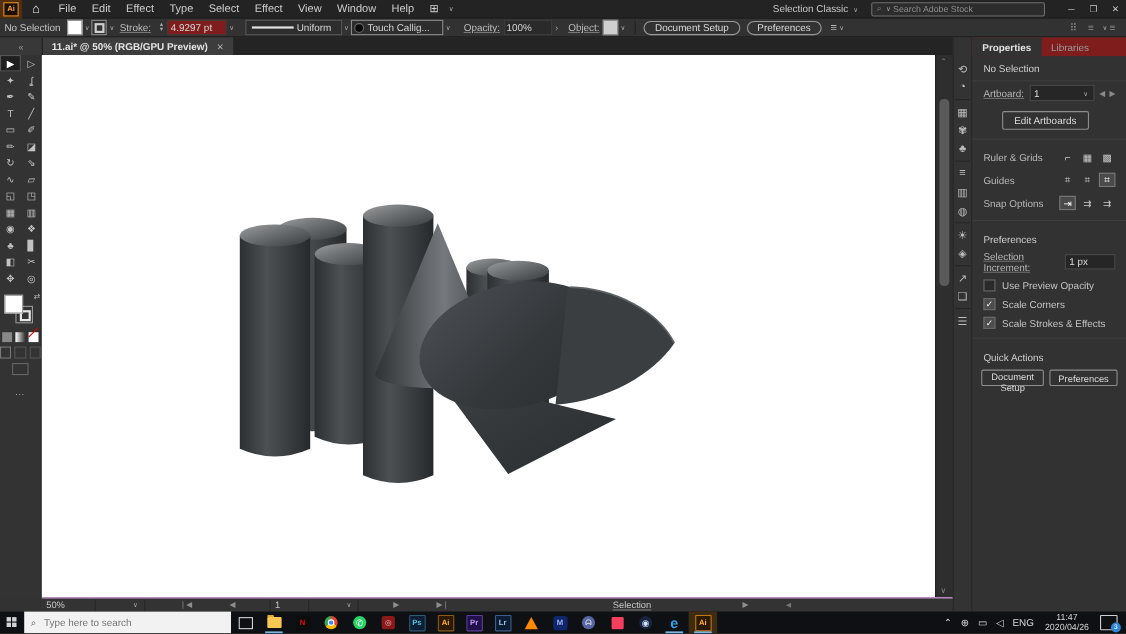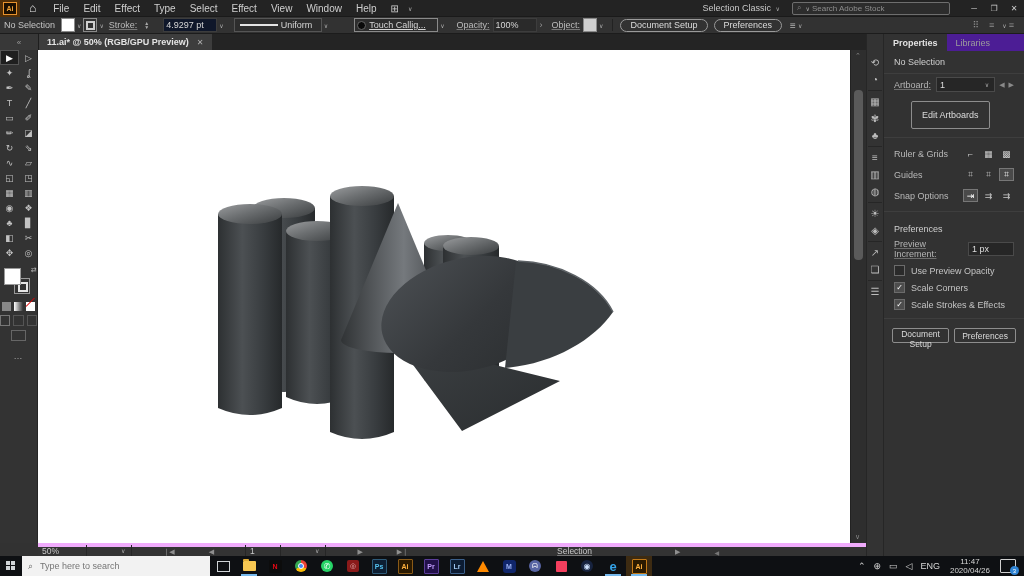--- a/index.html
+++ b/index.html
@@ -56,42 +56,42 @@
   #canvas{left:38px;top:50px;width:812px;height:493px;background:#ffffff;}
   #vscroll{left:850px;top:50px;width:16px;height:493px;background:#2e2e2e;border-left:1px solid #222;box-sizing:border-box;}
   .vthumb{position:absolute;left:3px;top:40px;width:9px;height:170px;background:#5a5a5a;border-radius:4px;}
   .varrow{position:absolute;left:4px;font-size:7px;color:#888;}
   
   #dock{left:866px;top:34px;width:18px;height:522px;background:#333333;border-left:1px solid #262626;border-right:1px solid #262626;box-sizing:border-box;display:flex;flex-direction:column;align-items:center;padding-top:20px;}
   .dock-ic{width:16px;height:17px;display:flex;align-items:center;justify-content:center;font-size:10px;color:#bdbdbd;}
   .dock-sep{width:14px;height:1px;background:#262626;margin:2px 0;}
   
   #panel{left:884px;top:34px;width:140px;height:522px;background:#323232;box-sizing:border-box;font-size:9px;}
-  .panel-tabs{height:17px;background:#4c1d95;display:flex;}
+  .panel-tabs{height:17px;background:#7f1d1d;display:flex;}
   .ptab{padding:0 9px;display:flex;align-items:center;color:#9c9c9c;}
   .ptab.active{background:#323232;color:#e2e2e2;font-weight:bold;}
   .p-row{padding:6px 10px;border-bottom:1px solid #3e3e3e;color:#cfcfcf;}
   .p-section{padding:7px 10px 2px 10px;color:#cfcfcf;}
   .p-field{display:flex;align-items:center;justify-content:flex-end;padding:3px 10px;}
   .p-field label{color:#b5b5b5;text-decoration:underline;text-decoration-color:#6d6d6d;margin-right:5px;}
   .p-select{width:52px;height:13px;background:#262626;border:1px solid #4a4a4a;display:flex;align-items:center;padding:0 3px;color:#dedede;}
   .navarr{color:#8a8a8a;font-size:7px;margin-left:4px;}
-  .edit-ab{display:block;margin:6px auto 8px 27px;height:28px;border:1px solid #8d8d8d;border-radius:2px;background:transparent;color:#dcdcdc;font-size:9px;padding:0 10px;}
+  .edit-ab{display:block;margin:6px auto 8px 27px;height:17px;border:1px solid #8d8d8d;border-radius:2px;background:transparent;color:#dcdcdc;font-size:9px;padding:0 10px;}
   .icon-row{display:flex;align-items:center;padding:4px 10px;}
   .icon-row .lbl{flex:1;color:#b8b8b8;}
   .pic{width:15px;height:13px;display:flex;align-items:center;justify-content:center;color:#c9c9c9;font-size:9px;margin-left:3px;}
   .pic.active{background:#4a4a4a;border:1px solid #777;box-sizing:border-box;color:#fff;}
   .ki-input{width:38px;height:12px;background:#262626;border:1px solid #4a4a4a;color:#dedede;font-size:9px;padding:0 3px;font-family:"Liberation Sans",sans-serif;}
   .cb-row{display:flex;align-items:center;padding:3px 10px;color:#c4c4c4;}
   .cb{width:9px;height:9px;border:1px solid #6b6b6b;background:#2a2a2a;margin-right:6px;display:flex;align-items:center;justify-content:center;font-size:8px;color:#fff;}
   .cb.checked{background:#4d4d4d;}
   .qa-btn{height:15px;border:1px solid #8d8d8d;border-radius:2px;background:transparent;color:#dcdcdc;font-size:8.5px;padding:0 7px;}
   .hsep{height:1px;background:#3e3e3e;margin:5px 0;}
   
-  #statusbar{left:38px;top:543px;width:828px;height:13px;background:#333333;border-top:4px solid #f0abfc;box-sizing:border-box;font-size:8.5px;color:#c9c9c9;display:flex;align-items:flex-end;gap:28px;}
+  #statusbar{left:38px;top:543px;width:828px;height:13px;background:#333333;border-top:1px solid #f0abfc;box-sizing:border-box;font-size:8.5px;color:#c9c9c9;display:flex;align-items:center;gap:28px;}
   .st-box{height:11px;display:flex;align-items:center;padding:0 4px;border-right:1px solid #262626;}
   .st-nav{color:#8f8f8f;font-size:7px;padding:0 3px;}
   
   #taskbar{left:0;top:556px;width:1024px;height:20px;background:#0e1013;display:flex;align-items:stretch;font-size:9px;}
   .tb-start{width:22px;display:flex;align-items:center;justify-content:center;}
   .win-logo{width:10px;height:10px;display:grid;grid-template-columns:4px 4px;grid-template-rows:4px 4px;gap:1px;}
   .win-logo i{background:#cfd3d6;}
   .tb-search{width:176px;background:#f2f2f2;display:flex;align-items:center;padding:0 6px;color:#555;}
   .tb-search input{border:none;background:transparent;font-size:9px;color:#444;width:130px;outline:none;font-family:"Liberation Sans",sans-serif;}
   .tb-ic{width:26px;display:flex;align-items:center;justify-content:center;position:relative;}
@@ -156,30 +156,30 @@
     <span class="caret">∨</span>
     <div class="swatch stroke-sw">
         <i></i>
       </div>
     <span class="caret">∨</span>
     <span class="ctl-label">Stroke:</span>
     <span class="stepper">
       <span>▲</span>
       <span>▼</span>
     </span>
-    <div class="combo" style="width:48px;margin-left:14px;border-color:#3d3d3d;background:#0f172a;">
+    <div class="combo" style="width:48px;margin-left:3px;border-color:#3d3d3d;background:#7f1d1d;">
       <span>4.9297 pt</span>
     </div>
     <span class="caret">∨</span>
     <div class="combo" style="width:82px;margin-left:8px;">
       <span class="linepreview"></span>
       <span>Uniform</span>
     </div>
     <span class="caret">∨</span>
-    <div class="combo" style="width:78px;margin-left:24px;border-color:#8a8a8a;text-decoration:underline;">
+    <div class="combo" style="width:78px;margin-left:0;border-color:#8a8a8a;">
       <span class="dot"></span>
       <span>Touch Callig...</span>
     </div>
     <span class="caret">∨</span>
     <span class="ctl-label" style="margin-left:10px;">Opacity:</span>
     <div class="combo" style="width:38px;border-color:#3d3d3d;background:#2a2a2a;">
       <span>100%</span>
     </div>
     <span class="st-nav" style="font-size:9px;color:#9a9a9a;">›</span>
     <span class="ctl-label" style="margin-left:6px;">Object:</span>
@@ -372,36 +372,37 @@
     </div>
     <div class="icon-row">
       <span class="lbl">Snap Options</span>
       <span class="pic active">⇥</span>
       <span class="pic">⇉</span>
       <span class="pic">⇉</span>
     </div>
     <div class="hsep"></div>
     <div class="p-section">Preferences</div>
     <div class="p-field" style="justify-content:flex-start;">
-      <label>Preview Increment:</label>
+      <label>Selection Increment:</label>
       <input class="ki-input" value="1 px" style="">
     </div>
     <div class="cb-row">
       <span class="cb"></span>
       <span>Use Preview Opacity</span>
     </div>
     <div class="cb-row">
       <span class="cb checked">✓</span>
       <span>Scale Corners</span>
     </div>
     <div class="cb-row">
       <span class="cb checked">✓</span>
       <span>Scale Strokes &amp; Effects</span>
     </div>
     <div class="hsep"></div>
+    <div class="p-section">Quick Actions</div>
     <div class="fr" style="padding:4px 8px;gap:5px;">
       <button class="qa-btn">Document Setup</button>
       <button class="qa-btn">Preferences</button>
     </div>
   </div>
 
   <div id="statusbar" class="abs">
     <div class="st-box" style="width:40px;">
       <span class="grow">50%</span>
     </div>

